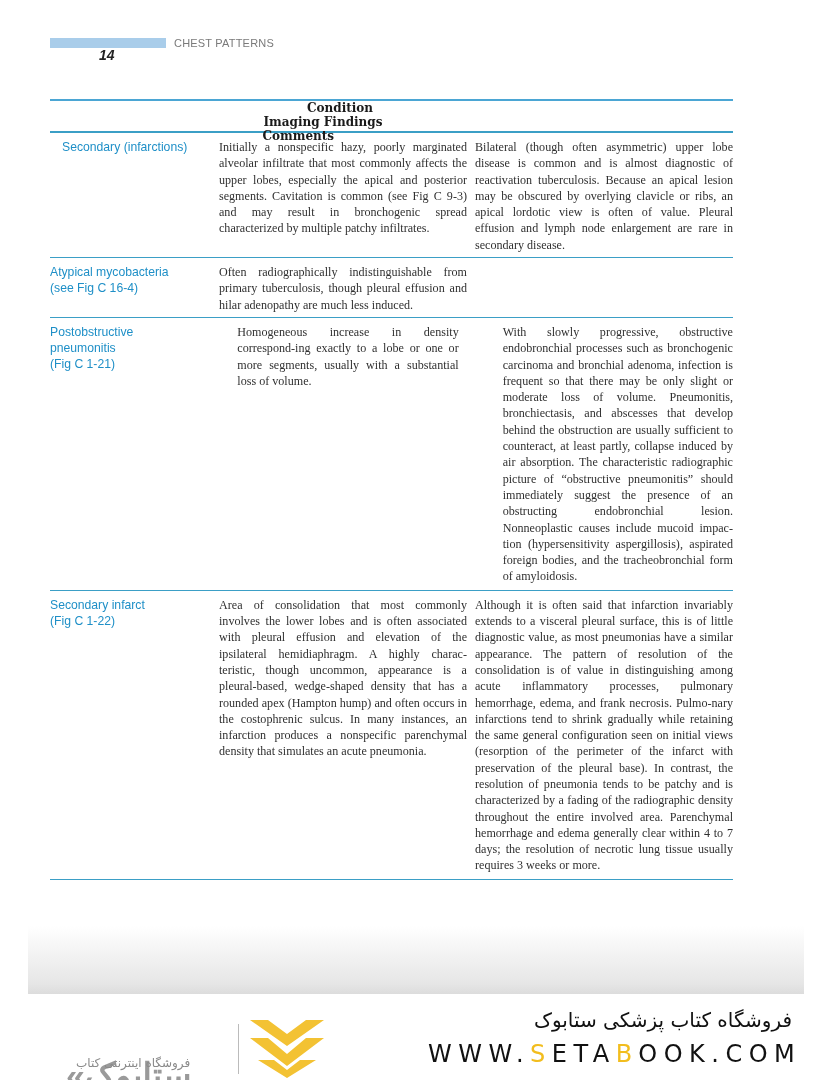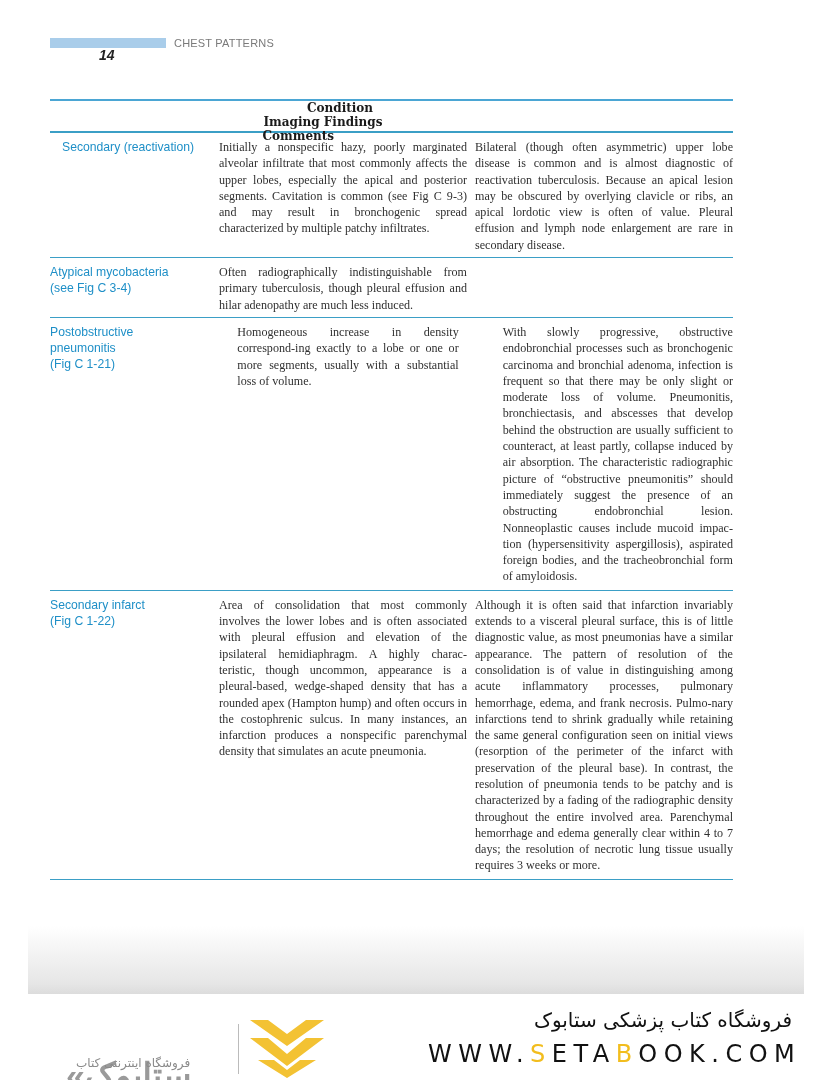--- a/index.html
+++ b/index.html
@@ -40,30 +40,30 @@
 
 <div class="tbl">
   <div class="row head">
     <div class="cell col1">Condition</div>
     <div class="cell col2">Imaging Findings</div>
     <div class="cell col3">Comments</div>
   </div>
 
   <div class="row r1">
     <div class="col1">
-      <div class="cond indent">Secondary (reactivation)</div>
+      <div class="cond indent">Secondary (infarctions)</div>
     </div>
     <div class="col2 body-text">Initially a nonspecific hazy, poorly marginated alveolar infiltrate that most commonly affects the upper lobes, especially the apical and posterior segments. Cavitation is common (see Fig C 9-3) and may result in bronchogenic spread characterized by multiple patchy infiltrates.</div>
     <div class="col3 body-text">Bilateral (though often asymmetric) upper lobe disease is common and is almost diagnostic of reactivation tuberculosis. Because an apical lesion may be obscured by overlying clavicle or ribs, an apical lordotic view is often of value. Pleural effusion and lymph node enlargement are rare in secondary disease.</div>
   </div>
 
   <div class="row r2">
     <div class="col1">
       <div class="cond">Atypical mycobacteria</div>
-      <div class="cond">(see Fig C 3-4)</div>
+      <div class="cond">(see Fig C 16-4)</div>
     </div>
     <div class="col2 body-text">Often radiographically indistinguishable from primary tuberculosis, though pleural effusion and hilar adenopathy are much less induced.</div>
   </div>
 
   <div class="row r3">
     <div class="col1">
       <div class="cond">Postobstructive pneumonitis</div>
       <div class="cond">(Fig C 1-21)</div>
     </div>
     <div class="col2 body-text">Homogeneous increase in density correspond-ing exactly to a lobe or one or more segments, usually with a substantial loss of volume.</div>

